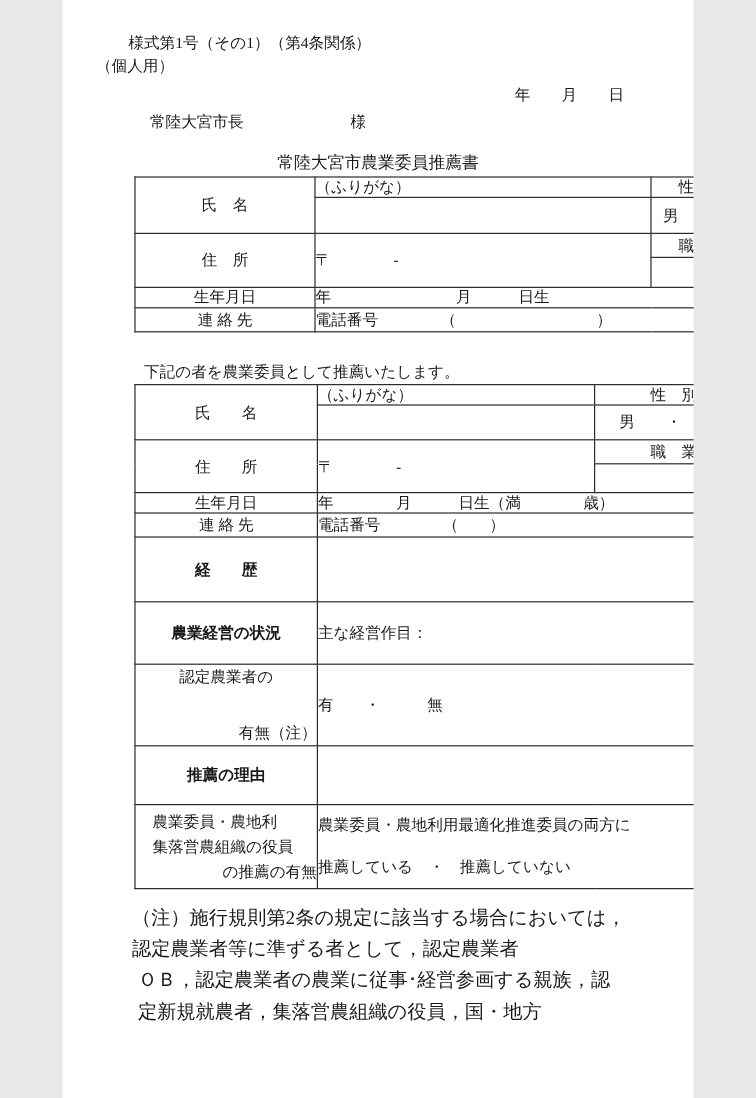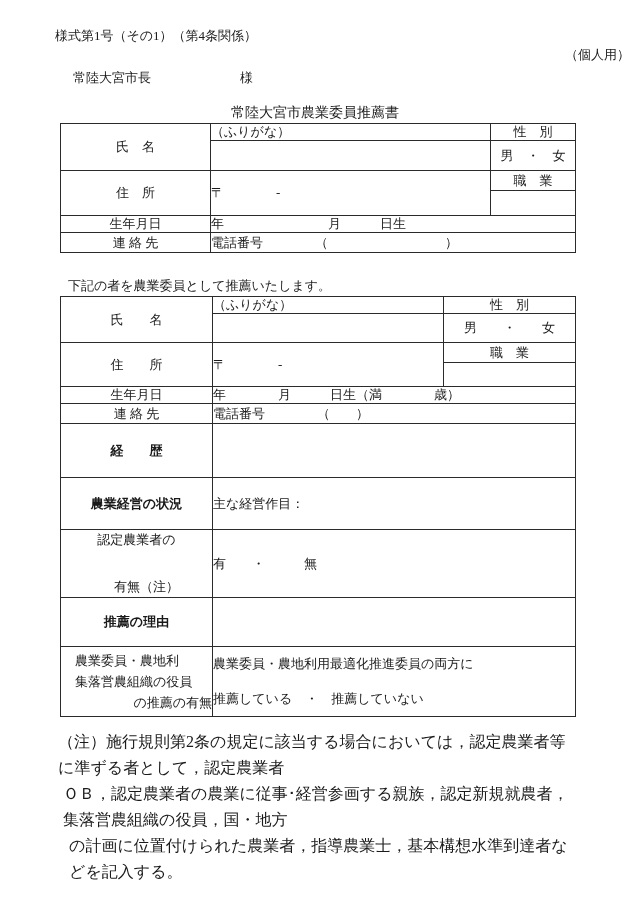--- a/index.html
+++ b/index.html
@@ -1,29 +1,29 @@
 <!DOCTYPE html>
 <html><head>
 <meta charset="utf-8">
 <style>
   html,body { margin:0; padding:0; background:#e8e8e8; }
   .page {
     position:relative;
-    width:630px; height:915px;
+    width:526px; height:915px;
     margin:0 auto;
     background:#ffffff;
     color:#1a1a1a;
     font-family:"Liberation Serif","DejaVu Serif",serif;
     font-size:13px;
     overflow:hidden;
   }
   .pre { white-space:pre; }
 
   .header-line1 { margin:27px 0 0 55px; line-height:18px; }
-  .header-line2 { margin:1px 0 0 28px; line-height:18px;text-align:right; }
+  .header-line2 { margin:1px 0 0 28px; line-height:18px; }
   .date-line   { margin-top:6px; padding-right:58px; text-align:right; line-height:18px; }
   .addressee   { margin:5px 0 0 73px; line-height:18px; }
   .addressee .honorific { margin-left:89px; }
   .doc-title   { margin-top:16px; text-align:center; font-size:14px; line-height:20px; }
   .section-label { margin:10px 0 0 72px; line-height:17px; }
   .statement   { margin:24px 0 0 68px; line-height:17px; }
 
   table.form-table {
     border-collapse:collapse;
     table-layout:fixed;
@@ -48,21 +48,21 @@
   td.name-blank { border-top:none; }
   td.postal { vertical-align:top; padding:3px 0 0 12px; }
   td.addr-lbl { vertical-align:top; padding-top:4px; text-align:center; }
   td.birth1 { padding-left:118px; }
   td.phone1 { padding-left:15px; }
   td.birth2 { padding-left:85px; }
   td.phone2 { padding-left:13px; }
   td.tall-lbl { vertical-align:top; padding-top:6px; text-align:center;font-weight:bold; }
   td.tall-val { vertical-align:top; padding:7px 0 0 12px; }
   td.cert-lbl div.l1 { text-align:center; }
-  td.cert-lbl div.l2 { text-align:center; padding-left:20px;margin-top:27px; }
+  td.cert-lbl div.l2 { text-align:right; padding-left:20px;margin-top:27px; }
   td.cert-lbl div { line-height:20px; }
   td.cert-val { padding-left:30px; }
   td.dual-lbl div { line-height:21px; }
   td.dual-lbl div.l1, td.dual-lbl div.l2 { text-align:left; padding-left:14px; }
   td.dual-lbl div.l3 { text-align:right; }
   td.dual-val { vertical-align:top; padding:8px 0 0 14px; }
   td.dual-val .line2 { margin-top:19px; }
 
   .note { margin:12px 55px 0 58px; font-size:16px; }
   .note div { line-height:26px; }
@@ -70,20 +70,21 @@
   .note .nl3 { margin-left:11px; }
 </style>
 </head>
 <body>
 
 <div class="page">
 
   <div class="header-line1">様式第1号（その1）（第4条関係）</div>
   <div class="header-line2">（個人用）</div>
 
+  <div class="date-line pre">年　　月　　日</div>
 
   <div class="addressee">
     <span>常陸大宮市長</span><span class="honorific">様</span>
   </div>
 
   <div class="doc-title">常陸大宮市農業委員推薦書</div>
 
 
   <table class="form-table">
     <colgroup>
@@ -183,16 +184,15 @@
         <div class="line1 pre">農業委員・農地利用最適化推進委員の両方に</div>
         <div class="line2 pre">推薦している　・　推薦していない</div>
       </td>
     </tr>
   </tbody>
     </table>
 
   <div class="note">
     <div class="nl1">（注）施行規則第2条の規定に該当する場合においては，認定農業者等に準ずる者として，認定農業者</div>
     <div class="nl2">ＯＢ，認定農業者の農業に従事･経営参画する親族，認定新規就農者，集落営農組織の役員，国・地方</div>
-    <div class="nl3">の計画に位置付けられた農業者，指導農業士，基本構想水準到達者などを記入する。</div>
   </div>
 
 </div>
 
 </body></html>

